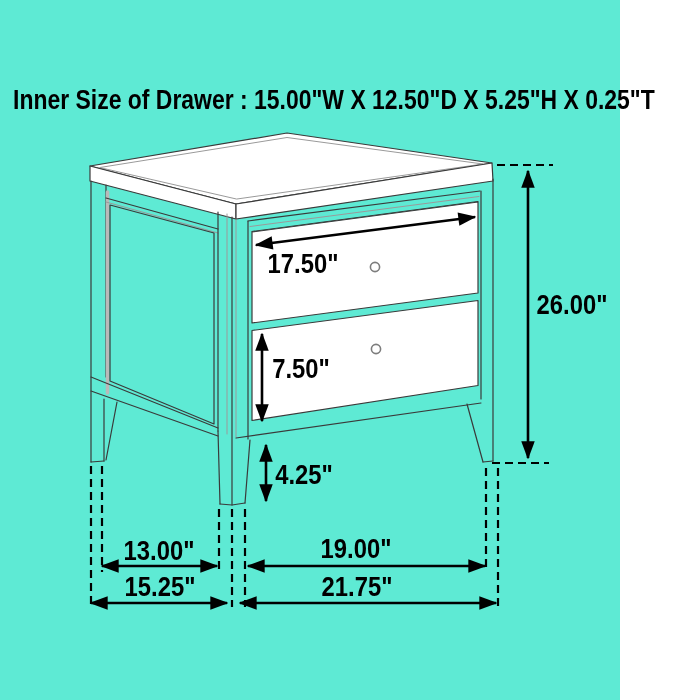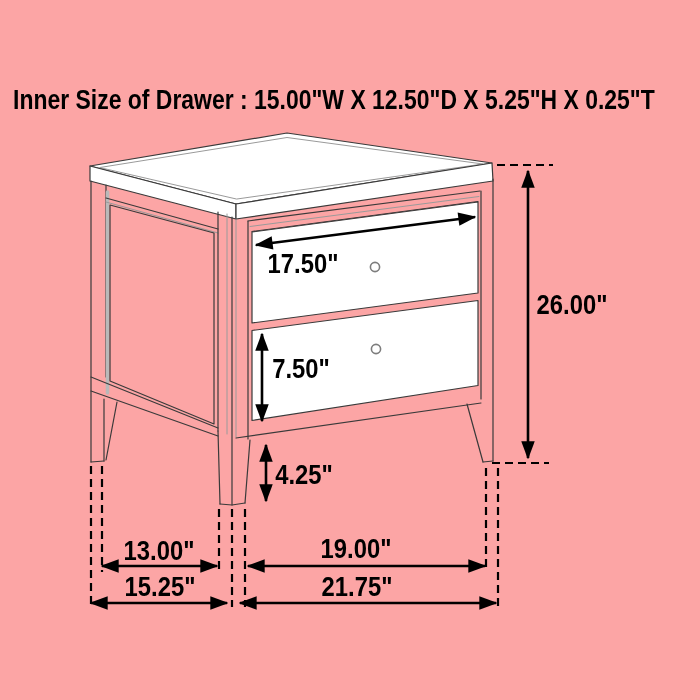--- a/index.html
+++ b/index.html
@@ -1,17 +1,17 @@
 <!DOCTYPE html>
 <html><head>
 <meta charset="utf-8">
 <style>
   html,body{margin:0;padding:0;background:#ffffff;}
   body{width:700px;height:700px;overflow:hidden;}
-  .canvas{position:relative;width:700px;height:700px;background:#fca5a5;
+  .canvas{position:relative;width:620px;height:700px;background:#5eead4;
           font-family:"Liberation Sans",sans-serif;color:#000;}
   .title{position:absolute;left:13px;top:85px;font-size:27px;font-weight:bold;
          white-space:nowrap;transform:scaleX(.85);transform-origin:0 50%;}
   .dim{position:absolute;font-size:28px;font-weight:bold;white-space:nowrap;
        transform:translate(-50%,-50%) scaleX(.85);}
   svg{position:absolute;left:0;top:0;}
   .art line,.art path,.art polyline,.art polygon{stroke:#3a3a3a;stroke-width:1.2;fill:none;stroke-linejoin:round;stroke-linecap:round;}
   .art .white{fill:#ffffff;}
   .art .gray{stroke:#9a9a9a;stroke-width:1;}
   .art .shade{stroke:#b9b9b9;stroke-width:3.5;}

